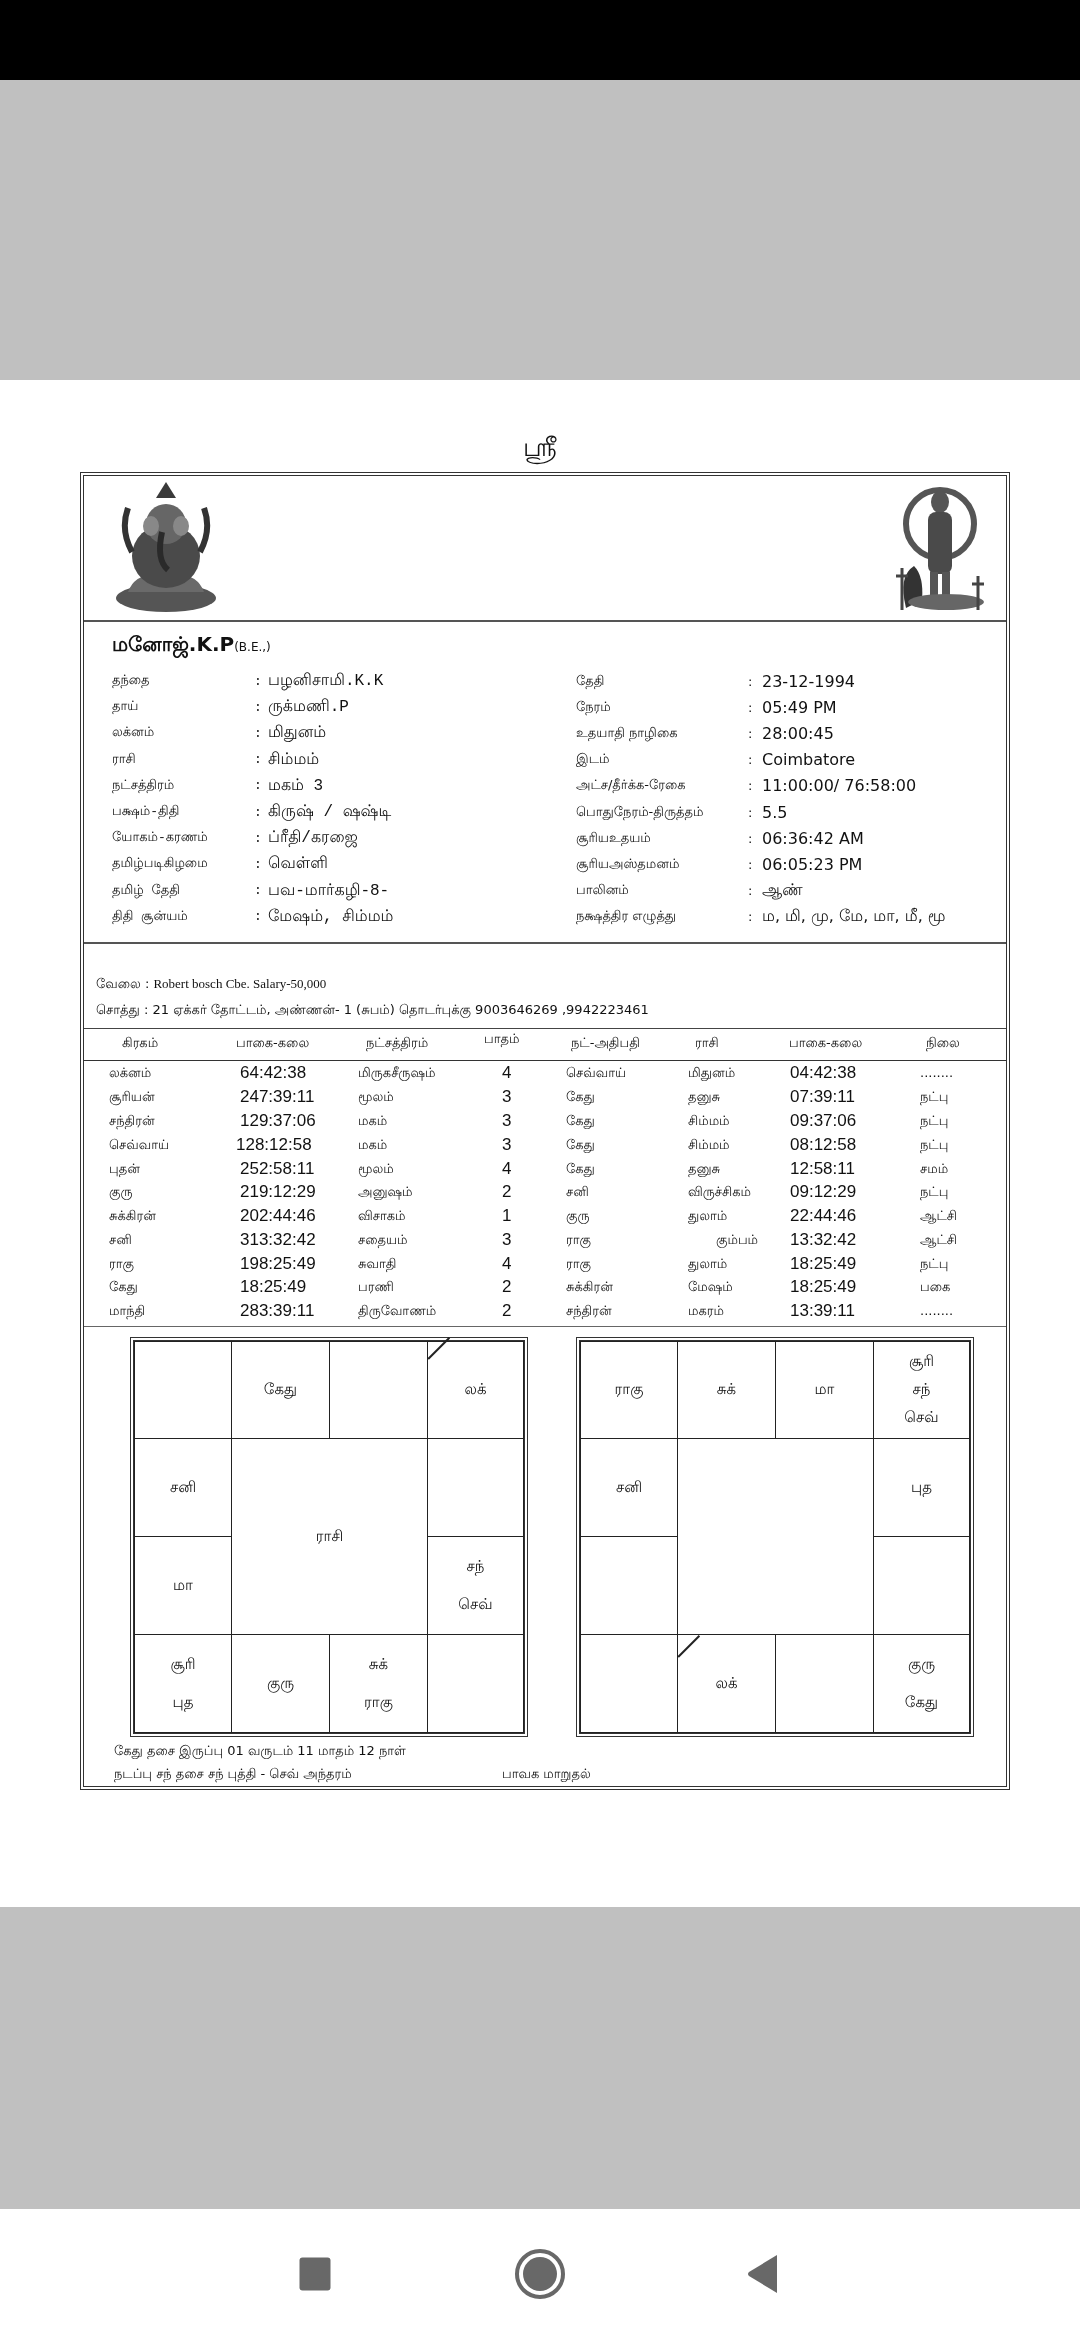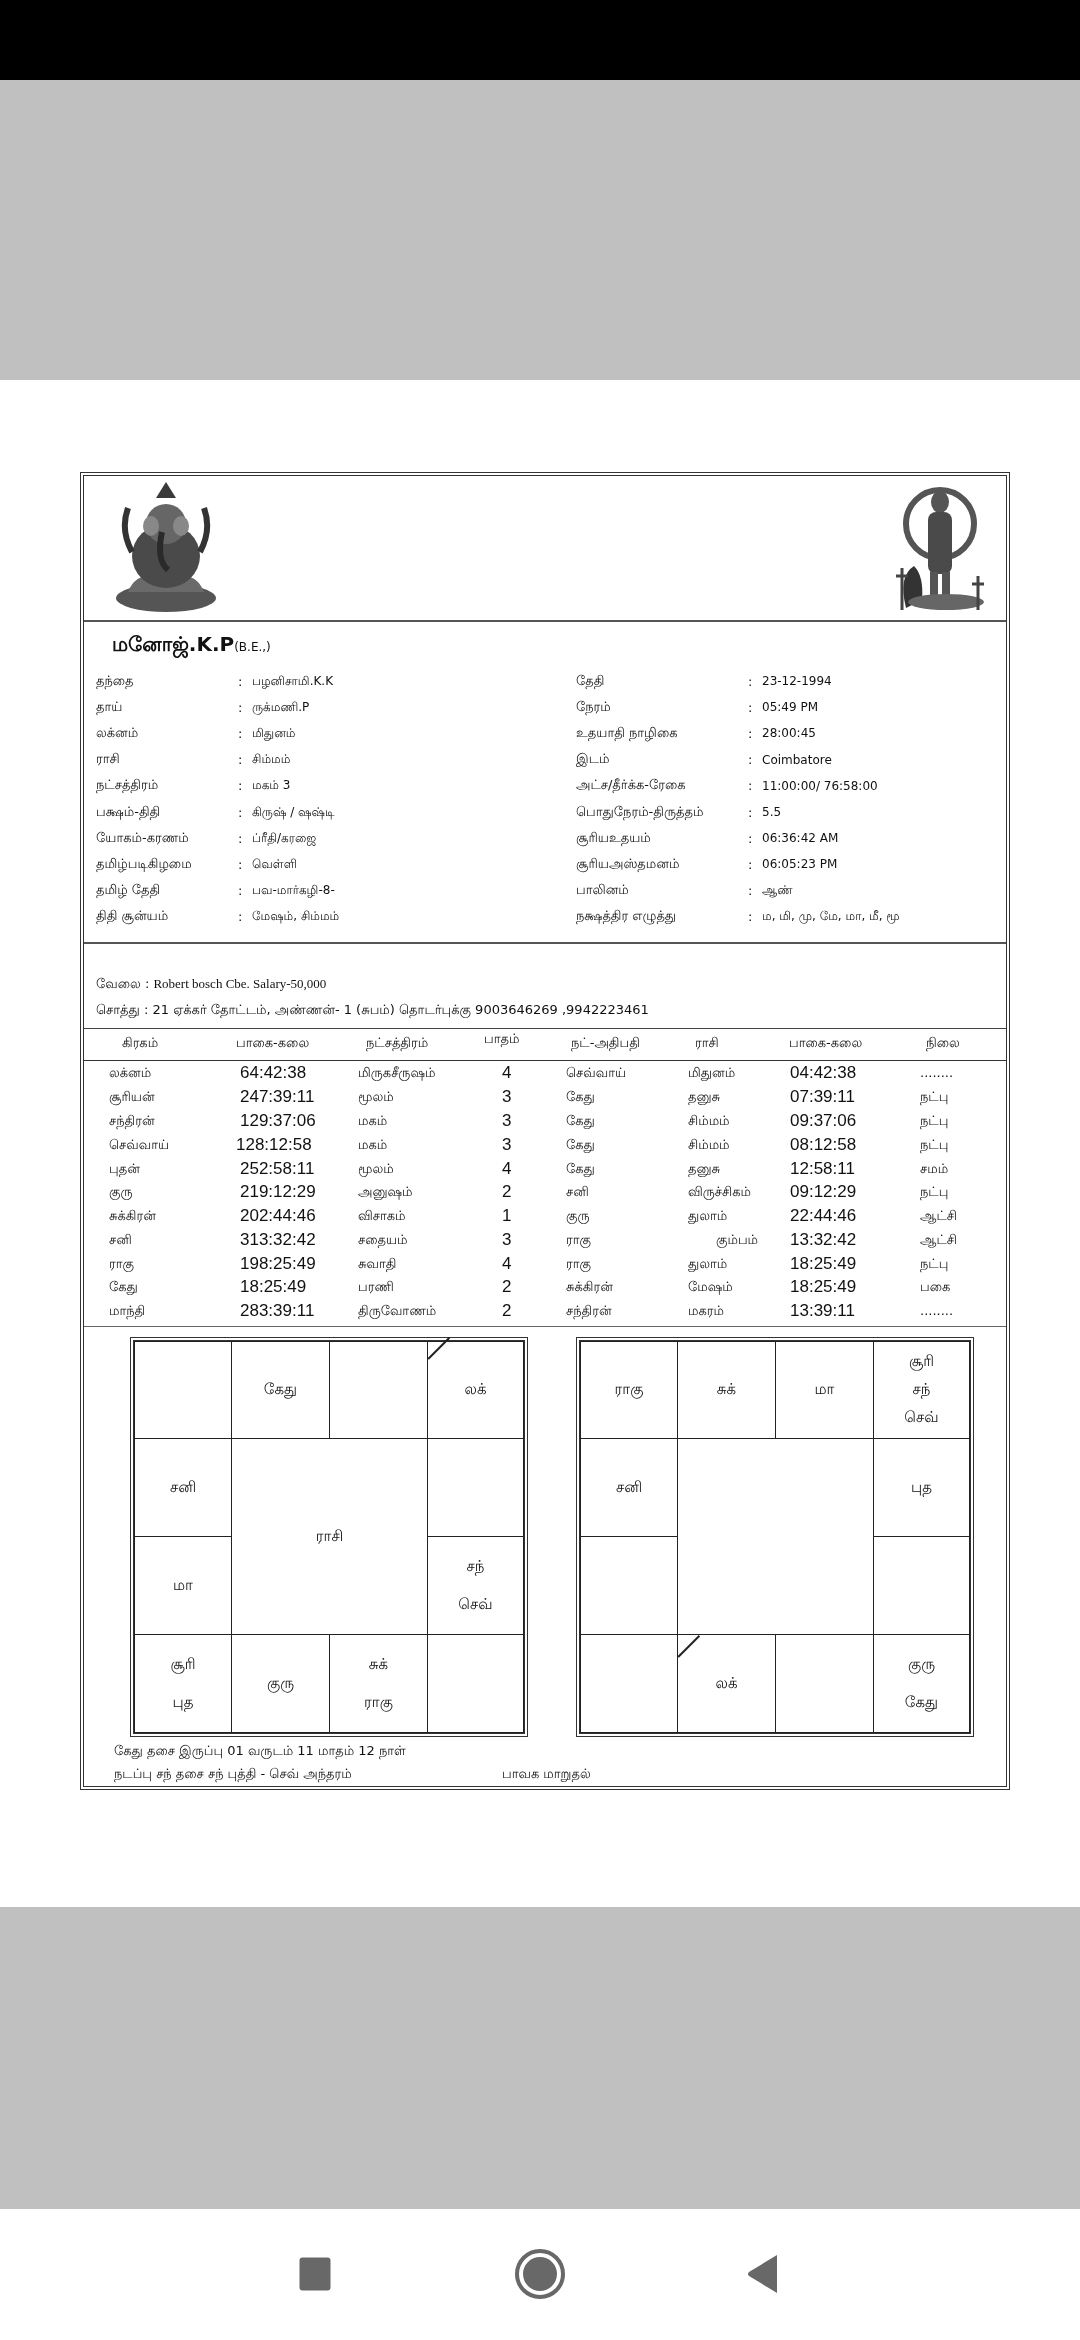--- a/index.html
+++ b/index.html
@@ -19,25 +19,25 @@
   .deity { position: absolute; top: 4px; width: 120px; height: 134px; }
   .deity.left { left: 22px; }
   .deity.right { right: 18px; width: 100px; }
   .sloka { position: absolute; left: 210px; top: 46px; font-size: 17px; line-height: 22px; }
   .name { position: absolute; left: 28px; top: 10px; font-size: 20px; font-weight: bold; }
   .name small { font-size: 12px; font-weight: normal; }
   .kv { position: absolute; font-size: 13px; }
   .kv .row { height: 26.2px; display: flex; align-items: center; }
   .kv .k { display: inline-block; }
   .kv .c { display: inline-block; width: 14px; }
-  .kv.left { left: 12px; top: 46px; }
+  .kv.left { left: 28px; top: 46px; font-family: Liberation Mono, monospace; }
   .kv.left .k { width: 142px; }
   .kv.right { left: 492px; top: 46px; }
   .kv.right .k { width: 172px; }
-  .kv .v { font-size: 12px; }
+  .kv .v { font-size: 16px; }
   .community .line { position: absolute; left: 12px; font-size: 13px; }
   .community .work { font-family: "Liberation Serif", serif; text-align: right; }
   .phead { position: absolute; top: 0; left: 0; width: 100%; height: 32px; border-bottom: 1px solid #333; font-size: 13px; }
   .phead span, .prow span { position: absolute; }
   .prow { position: absolute; left: 0; width: 100%; height: 23.8px; font-size: 13px; }
   .prow .num { font-size: 17px; font-family: "Liberation Sans", sans-serif; top: -2px; }
   .chart { position: absolute; width: 398px; height: 400px; border: 4px double #333; }
   .chart.rasi { left: 46px; top: 861px; }
   .chart.navamsa { left: 492px; top: 861px; }
   .cell { position: absolute; border: 1px solid #222; display: flex; flex-direction: column; justify-content: center; align-items: center; font-size: 15px; gap: 18px; }
@@ -50,20 +50,21 @@
   .home .dot { width: 34px; height: 34px; border-radius: 50%; background: #686868; }
   .back { left: 762px; width: 30px; height: 38px; }
 </style>
 </head>
 <body>
 
 <div class="status-bar"></div>
 <div class="gray-top"></div>
 
 <div class="doc">
+  <div class="sri">ஸ்ரீ</div>
 
   <div class="outer">
 
     <div class="sec header">
       <svg class="deity left" viewBox="0 0 120 134">
         <ellipse cx="60" cy="118" rx="50" ry="14" fill="#555"></ellipse>
         <path d="M22 112 Q30 90 60 96 Q90 90 98 112 Z" fill="#6a6a6a"></path>
         <ellipse cx="60" cy="76" rx="34" ry="32" fill="#4a4a4a"></ellipse>
         <ellipse cx="60" cy="44" rx="20" ry="20" fill="#666"></ellipse>
         <path d="M50 18 L60 2 L70 18 Z" fill="#3a3a3a"></path>

